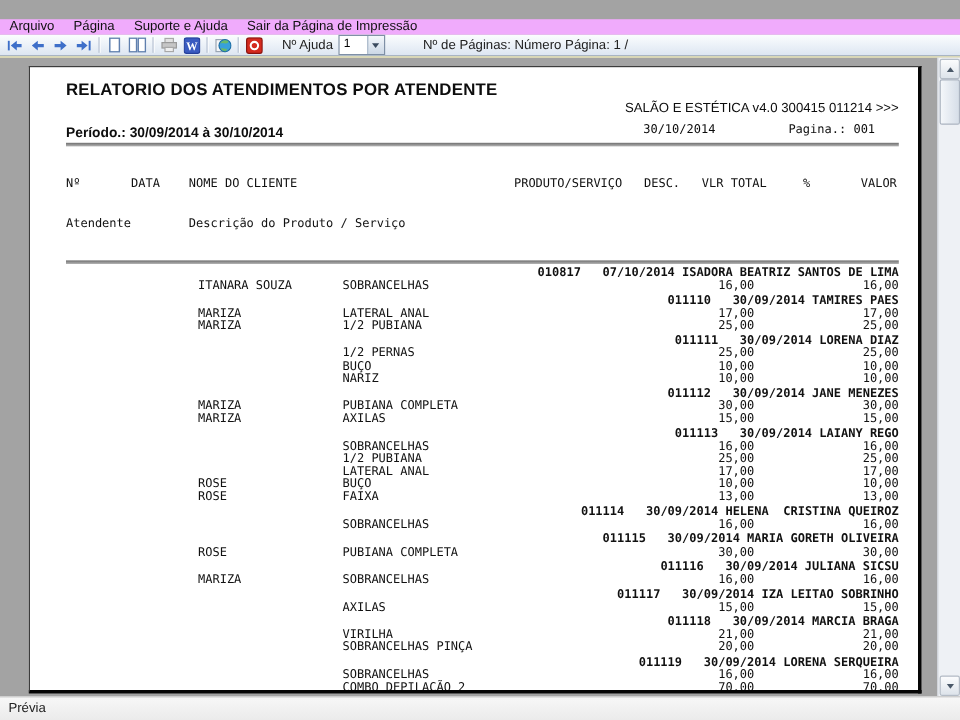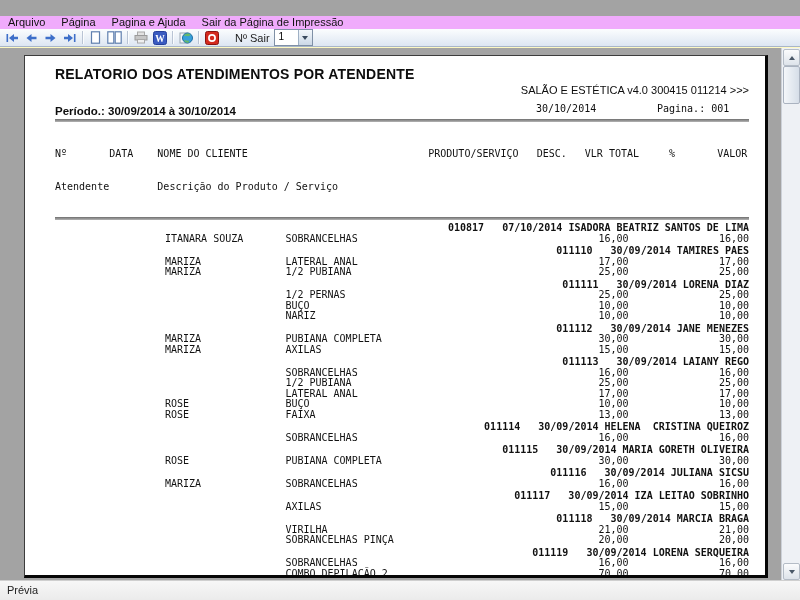--- a/index.html
+++ b/index.html
@@ -72,21 +72,21 @@
 </style>
 </head>
 <body>
 
 <div class="window">
 
 
   <div class="menubar">
     <span class="mi">Arquivo</span>
     <span class="mi">Página</span>
-    <span class="mi">Pagina e Ajuda</span>
+    <span class="mi">Suporte e Ajuda</span>
     <span class="mi">Sair da Página de Impressão</span>
   </div>
 
   <div class="toolbar">
     <span class="tbtn">
       <svg width="13" height="12" viewBox="0 0 13 12">
           <rect x="0.5" y="2" width="1.6" height="8" fill="#3e6fc9"></rect>
           <polygon points="3,6 8,2 8,4.7 12,4.7 12,7.3 8,7.3 8,10" fill="#3e6fc9"></polygon>
         </svg>
     </span>
@@ -141,27 +141,28 @@
           <path d="M5 9.5 C6.5 8.5 9 10.5 10.5 9.5 L9.5 11.5 C8.5 12 6 11.5 5 9.5 Z" fill="#67b96a"></path>
         </svg>
     </span>
     <span class="tsep"></span>
     <span class="tbtn">
       <svg width="14" height="14" viewBox="0 0 14 14">
           <rect x="0.5" y="0.5" width="13" height="13" rx="2" fill="#d42a1e" stroke="#8a1410"></rect>
           <circle cx="7" cy="7" r="3.1" fill="none" stroke="#ffffff" stroke-width="1.7"></circle>
         </svg>
     </span>
-    <span class="zoom-label">Nº Sair</span>
+    <span class="zoom-label">Nº Ajuda</span>
     <span class="combo">
       <span class="combo-val">1</span>
       <span class="combo-btn">
           <span class="tri"></span>
         </span>
     </span>
+    <span class="pages-info">Nº de Páginas: Número Página: 1 /</span>
   </div>
 
   <div class="preview">
     <div class="page">
       <div class="page-inner">
         <div class="rtitle">RELATORIO DOS ATENDIMENTOS POR ATENDENTE</div>
         <div class="rbrand">SALÃO E ESTÉTICA v4.0 300415 011214 &gt;&gt;&gt;</div>
         <div class="rperiod-row">
           <span class="rperiod">Período.: 30/09/2014 à 30/10/2014</span>
           <span class="rdate">30/10/2014</span>

